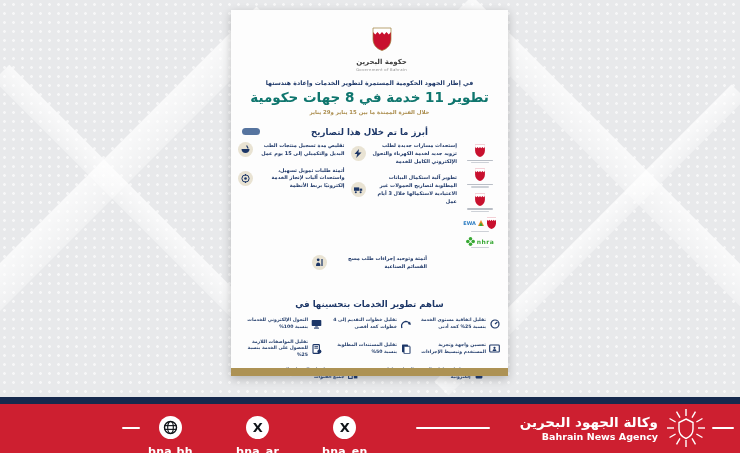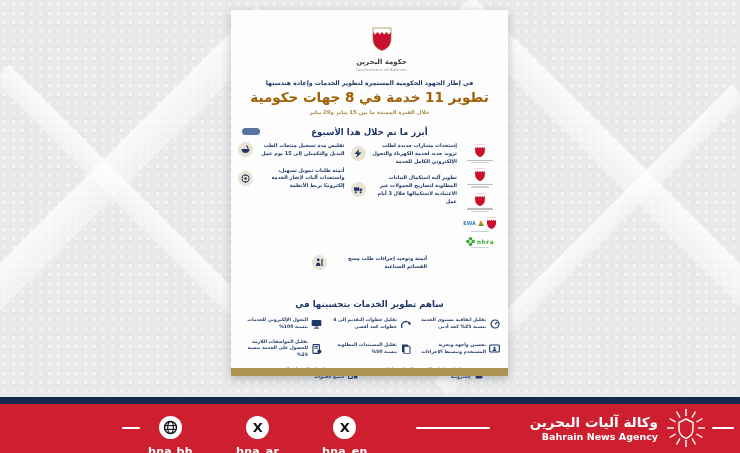--- a/index.html
+++ b/index.html
@@ -20,21 +20,21 @@
   
   .poster { position:absolute; left:231px; top:10px; width:277px; height:366px;
     background:#fdfdfd; box-shadow:0 3px 9px rgba(0,0,0,.22); direction:rtl; }
   .gold-bar { position:absolute; bottom:0; left:0; right:0; height:8px; background:#ad9254; }
 
   .gov-logo { text-align:center; padding-top:17px;margin-left:24px; }
   .calligraphy { font-size:7px; font-weight:bold; color:#3a3a3a; margin-top:2px; }
   .gov-caption { font-size:3.8px; color:#8d8d8d; margin-top:1px; letter-spacing:.3px; }
 
   .intro { text-align:center; font-size:6.2px; font-weight:bold; color:#1c3667; margin-top:7px; padding:0 10px; }
-  .main-title { text-align:center; font-size:13.5px; font-weight:bold; color:#a16207; margin-top:3px; }
+  .main-title { text-align:center; font-size:13.5px; font-weight:bold; color:#0f766e; margin-top:3px; }
   .period { text-align:center; font-size:5.4px; font-weight:bold; color:#ab8d4e; margin-top:4px; }
 
   .deco-pill { position:absolute; left:11px; top:118px; width:18px; height:7px;
     border-radius:4px; background:#56749f; }
 
   .sec-title { text-align:center; font-size:8.6px; font-weight:bold; color:#1c3667; }
   .week-title { margin-top:12px; }
 
   .week-body { display:flex; direction:rtl; padding:5px 5px 0 5px; }
   .logos-col { width:46px; display:flex; flex-direction:column; align-items:center; gap:5px; padding-top:2px; }
@@ -104,21 +104,21 @@
     <div class="calligraphy">حكومة البحرين</div>
     <div class="gov-caption">Government of Bahrain</div>
   </div>
 
   <div class="intro">في إطار الجهود الحكومية المستمرة لتطوير الخدمات وإعادة هندستها</div>
   <div class="main-title">تطوير 11 خدمة في 8 جهات حكومية</div>
   <div class="period">خلال الفترة الممتدة ما بين 15 يناير و29 يناير</div>
 
   <div class="deco-pill"></div>
 
-  <div class="sec-title week-title">أبرز ما تم خلال هذا الأسبوع</div>
+  <div class="sec-title week-title">أبرز ما تم خلال هذا لتصاريح</div>
 
   <div class="week-body">
 
     <div class="logos-col">
       <div class="logo-block">
         <svg width="12" height="14" viewBox="0 0 22 25">
             <path d="M2 1 H20 V12 C20 18 16 22 11 23.5 C6 22 2 18 2 12 Z" fill="#c8102e"></path>
             <path d="M2 1 H20 V5 L17.75 7.6 L15.5 5 L13.25 7.6 L11 5 L8.75 7.6 L6.5 5 L4.25 7.6 L2 5 Z" fill="#fff"></path>
           </svg>
         <div class="logo-cap"></div>
@@ -345,21 +345,21 @@
   <div class="fcircle">
       <span class="xglyph">X</span>
     </div>
   <span class="flabel">bna_en</span>
 </div>
 
 <div class="dash dash-m"></div>
 
 <div class="agency">
   <div class="agency-text">
-    <div class="agency-ar">وكالة آليات البحرين</div>
+    <div class="agency-ar">وكالة الجهود البحرين</div>
     <div class="agency-en">Bahrain News Agency</div>
   </div>
   <svg width="40" height="40" viewBox="0 0 40 40">
     <g stroke="#ffffff" stroke-width="1.4">
       <line x1="20" y1="1" x2="20" y2="8"></line>
         <line x1="20" y1="1" x2="20" y2="8" transform="rotate(30 20 20)"></line>
       <line x1="20" y1="1" x2="20" y2="8" transform="rotate(60 20 20)"></line>
         <line x1="20" y1="1" x2="20" y2="8" transform="rotate(90 20 20)"></line>
       <line x1="20" y1="1" x2="20" y2="8" transform="rotate(120 20 20)"></line>
         <line x1="20" y1="1" x2="20" y2="8" transform="rotate(150 20 20)"></line>

